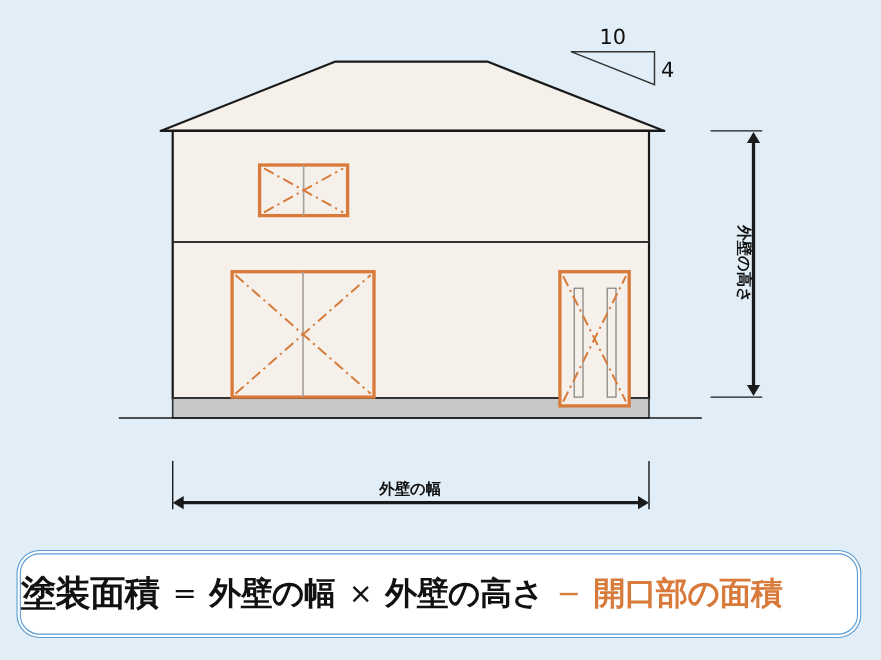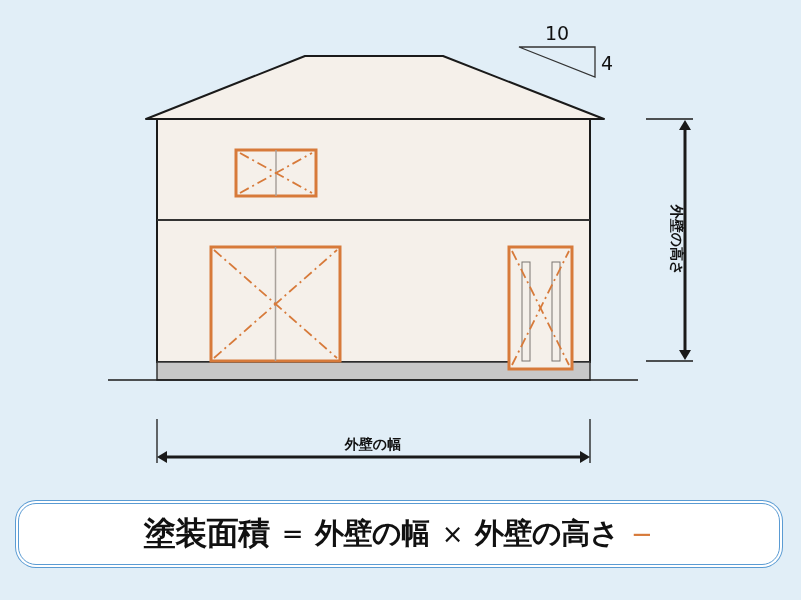--- a/index.html
+++ b/index.html
@@ -22,29 +22,28 @@
       height: 600px;
     }
     .svg-text {
       font-family: "DejaVu Sans", "Liberation Sans", sans-serif;
     }
     .formula-box {
       position: absolute;
       left: 18px;
       top: 503px;
       width: 762px;
-      height: 62px;
+      height: 74px;
       box-sizing: border-box;
       border: 1px solid #5a9bd3;
       border-radius: 18px;
       background: #ffffff;
       box-shadow: 0 0 0 2px #ffffff, 0 0 0 3px #5a9bd3;
       display: flex;
       align-items: center;
-      justify-content: center;
       gap: 10px;
       white-space: nowrap;
     }
     .formula-box span {
       font-family: "DejaVu Sans", "Liberation Sans", sans-serif;
       font-weight: bold;
       font-size: 29px;
       color: #111111;
       letter-spacing: -0.5px;
     }
@@ -127,13 +126,14 @@
   </g>
 </svg>
 
 <div class="formula-box">
   <span class="term-main">塗装面積</span>
   <span class="op">=</span>
   <span>外壁の幅</span>
   <span class="op">×</span>
   <span>外壁の高さ</span>
   <span class="op minus-term">−</span>
+  <span class="minus-term">開口部の面積</span>
 </div>
 
 </body></html>

